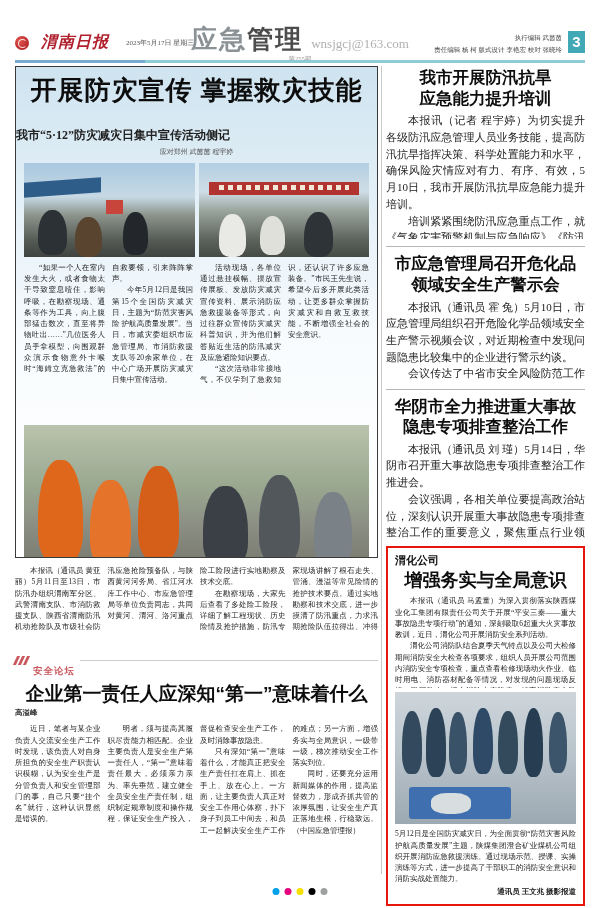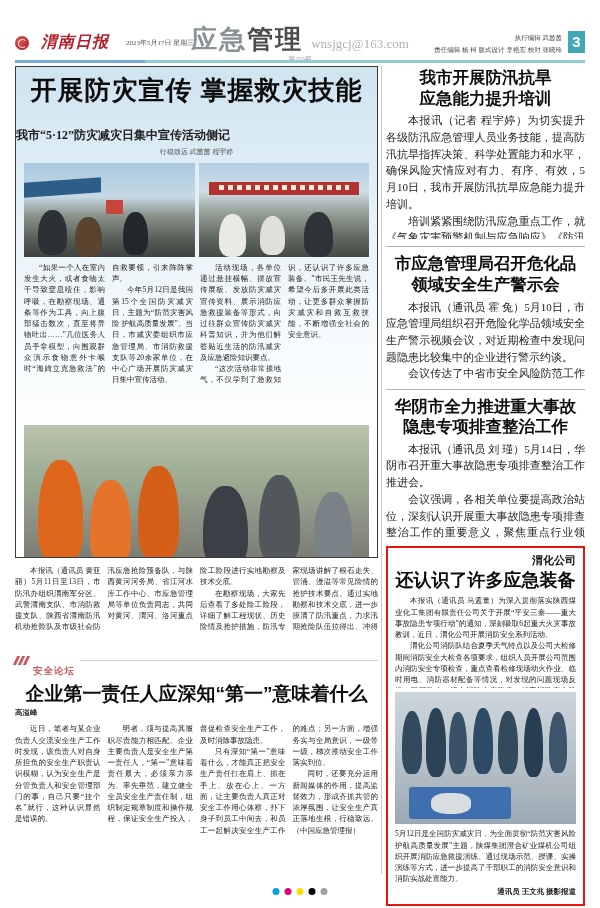--- a/index.html
+++ b/index.html
@@ -61,21 +61,21 @@
   .forum h2{font:bold 19px/1.2 "Liberation Sans",sans-serif;text-align:center;margin:7px 0 0;color:#0d0d0d;}
   .forum-author{text-align:left;font-size:7.5px;font-weight:bold;color:#333;margin-top:3px;}
   .forum-body{margin-top:5px;column-count:4;column-gap:7px;height:136px;overflow:hidden;
       font-size:7.5px;line-height:1.5;text-align:justify;}
   
   .r-article h2{font:bold 16.5px/1.25 "Liberation Sans",sans-serif;text-align:center;margin:1px 0 4px;color:#0d0d0d;}
   .r-body{font-size:11px;line-height:1.52;text-align:justify;overflow:hidden;}
   .h-a{height:127px}.h-b{height:83px}.h-c{height:97px}
   .divider{height:1px;background:#b5b5b5;margin:7px 0 6px;}
   .red-box{border:2px solid #e8150d;margin-top:8px;padding:5px 7px 7px;}
-  .box-kicker{text-align:right;font-size:11px;font-weight:bold;color:#111;}
+  .box-kicker{text-align:left;font-size:11px;font-weight:bold;color:#111;}
   .box-head{font:bold 18px/1.2 "Liberation Sans",sans-serif;text-align:center;margin:2px 0 4px;color:#0d0d0d;}
   .box-body{font-size:7.5px;line-height:1.5;text-align:justify;height:93px;overflow:hidden;}
   .box-photo{height:132px;margin:4px 0;}
   .box-caption{font-size:7.5px;line-height:1.5;text-align:justify;}
   .box-credit{font-size:7.5px;font-weight:bold;text-align:right;margin-top:2px;}
   
   .dots{position:absolute;bottom:13px;left:50%;transform:translateX(-50%);display:flex;gap:5px;}
   .dot{width:7px;height:7px;border-radius:50%;}
 </style>
 </head>
@@ -104,21 +104,21 @@
   </div>
   <div class="header-rule"></div>
 
   <div class="content">
 
     <div class="col-left">
 
       <section class="main-box">
         <div class="main-headline">开展防灾宣传  掌握救灾技能</div>
         <div class="main-subhead">我市“5·12”防灾减灾日集中宣传活动侧记</div>
-        <div class="main-byline">行稳致远 武茵茵 程宇婷</div>
+        <div class="main-byline">应对郑州 武茵茵 程宇婷</div>
 
         <div class="photo-row">
           <div class="photo" style="background:linear-gradient(180deg,#a9c8df 0%,#c6d9e4 36%,#8d958d 55%,#565b56 82%,#3f423f 100%);">
             <span class="strip" style="left:0;top:18%;width:45%;height:16%;background:#2f5d8a;transform:skewY(-4deg);"></span>
             <span class="blob" style="left:8%;bottom:2%;width:17%;height:48%;background:#2c3136;"></span>
             <span class="blob" style="left:30%;bottom:0;width:16%;height:42%;background:#59442f;"></span>
             <span class="blob" style="left:58%;bottom:2%;width:15%;height:46%;background:#23272b;"></span>
             <span class="strip" style="left:48%;top:40%;width:10%;height:14%;background:#c8453c;"></span>
           </div>
           <div class="photo" style="background:linear-gradient(180deg,#b3cfe2 0%,#cfdde6 30%,#97a29a 52%,#5c625c 82%,#454a45 100%);">
@@ -211,21 +211,21 @@
           <span style="display:block">隐患专项排查整治工作</span>
         </h2>
         <div class="r-body h-c">
           <p>本报讯（通讯员 刘 瑾）5月14日，华阴市召开重大事故隐患专项排查整治工作推进会。</p>
           <p>会议强调，各相关单位要提高政治站位，深刻认识开展重大事故隐患专项排查整治工作的重要意义，聚焦重点行业领域，全面排查、精准整治，确保排查整治工作取得实效；要压实企业主体责任，强化部门监管责任，建立健全隐患排查治理长效机制，坚决守牢安全生产底线，为全市经济社会高质量发展创造良好的安全环境。</p>
         </div>
       </section>
 
       <section class="red-box">
         <div class="box-kicker">渭化公司</div>
-        <div class="box-head">还认识了许多应急装备</div>
+        <div class="box-head">增强务实与全局意识</div>
         <div class="box-body">
           <p>本报讯（通讯员 马孟童）为深入贯彻落实陕西煤业化工集团有限责任公司关于开展“平安三秦——重大事故隐患专项行动”的通知，深刻吸取6起重大火灾事故教训，近日，渭化公司开展消防安全系列活动。</p>
           <p>渭化公司消防队结合夏季天气特点以及公司大检修期间消防安全大检查各项要求，组织人员开展公司范围内消防安全专项检查，重点查看检修现场动火作业、临时用电、消防器材配备等情况，对发现的问题现场反馈、限期整改，切实消除火灾隐患，筑牢消防安全防线。</p>
         </div>
         <div class="photo box-photo" style="background:linear-gradient(180deg,#ced6db 0%,#b6c1c9 52%,#9da9b2 100%);">
           <span class="blob" style="left:4%;top:14%;width:11%;height:48%;background:#32495e;"></span>
           <span class="blob" style="left:17%;top:12%;width:11%;height:52%;background:#2b4257;"></span>
           <span class="blob" style="left:30%;top:15%;width:10%;height:47%;background:#3a5268;"></span>
           <span class="blob" style="left:43%;top:12%;width:11%;height:50%;background:#2e4a66;"></span>
           <span class="blob" style="left:57%;top:14%;width:11%;height:48%;background:#33495c;"></span>

